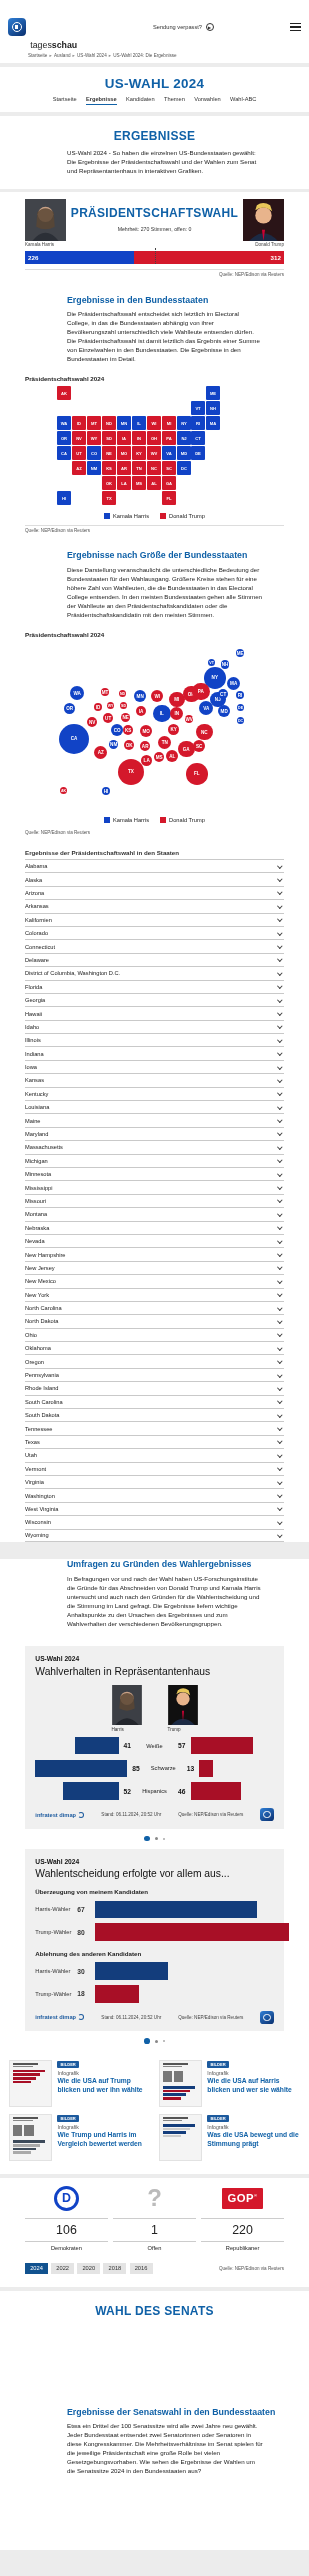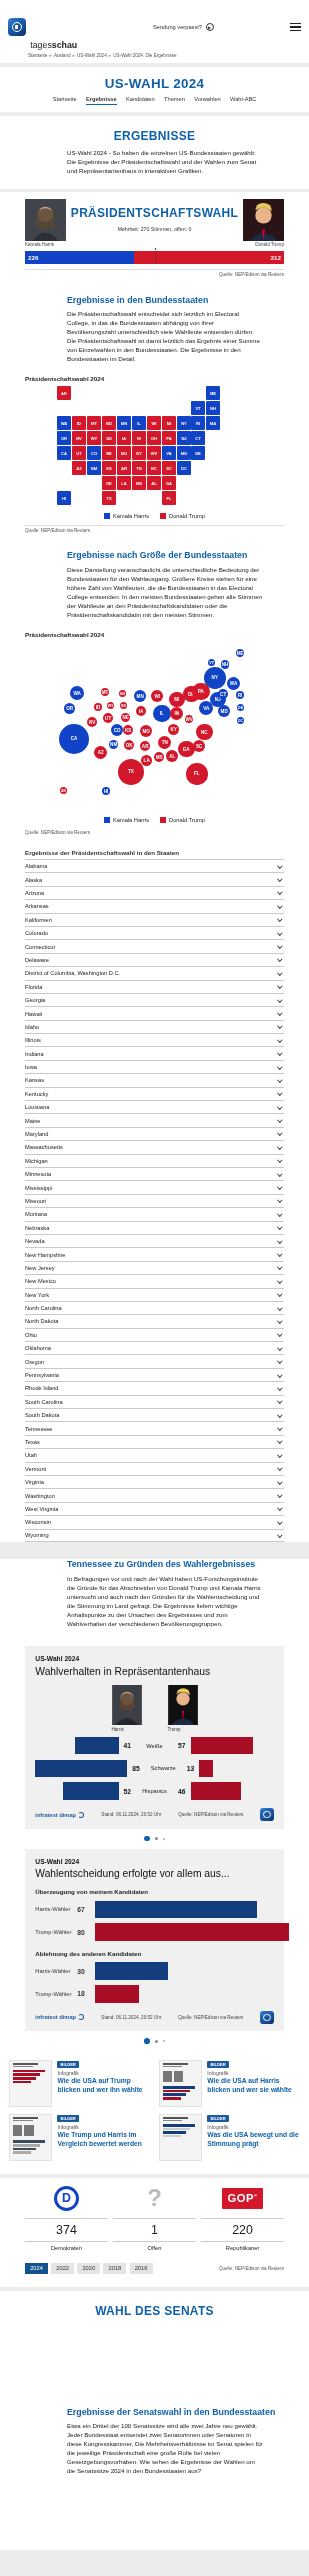--- a/index.html
+++ b/index.html
@@ -533,21 +533,21 @@
         <div class="chev"></div>
       </div>
       <div class="accrow">
         <div>Wyoming</div>
         <div class="chev"></div>
       </div>
     </div>
 </div>
 
 <div class="card">
-  <h3 class="subhead" style="margin-top:17.5px;">Tennessee zu Gründen des Wahlergebnisses</h3>
+  <h3 class="subhead" style="margin-top:17.5px;">Umfragen zu Gründen des Wahlergebnisses</h3>
   <p class="lead">In Befragungen vor und nach der Wahl haben US-Forschungsinstitute die Gründe für das Abschneiden von Donald Trump und Kamala Harris untersucht und auch nach den Gründen für die Wahlentscheidung und die Stimmung im Land gefragt. Die Ergebnisse liefern wichtige Anhaltspunkte zu den Ursachen des Ergebnisses und zum Wahlverhalten der verschiedenen Bevölkerungsgruppen.</p>
 
   <div class="graycard">
     <div class="kicker">US-Wahl 2024</div>
     <div class="bigtitle">Wahlverhalten in Repräsentantenhaus</div>
     <div class="facepair">
       <div>
         <div class="face"><svg width="30" height="40" viewBox="0 0 58 78">
               <rect width="58" height="78" fill="#3c3f45"></rect>
               <circle cx="29" cy="26" r="13" fill="#c9a287"></circle>
@@ -712,21 +712,21 @@
     <div class="parties">
       <div class="plogo">
           <span class="dball">D</span>
         </div>
       <div class="plogo">
           <span class="qmark">?</span>
         </div>
       <div class="plogo">
           <span class="gop">GOP<sup>®</sup></span>
         </div>
-      <div class="pnum">374</div>
+      <div class="pnum">106</div>
       <div class="pnum">1</div>
       <div class="pnum">220</div>
       <div class="plab">Demokraten</div>
       <div class="plab">Offen</div>
       <div class="plab">Republikaner</div>
     </div>
   </div>
   <div class="housefoot">
     <div class="years" id="years">
         <div class="year active">2024</div>

